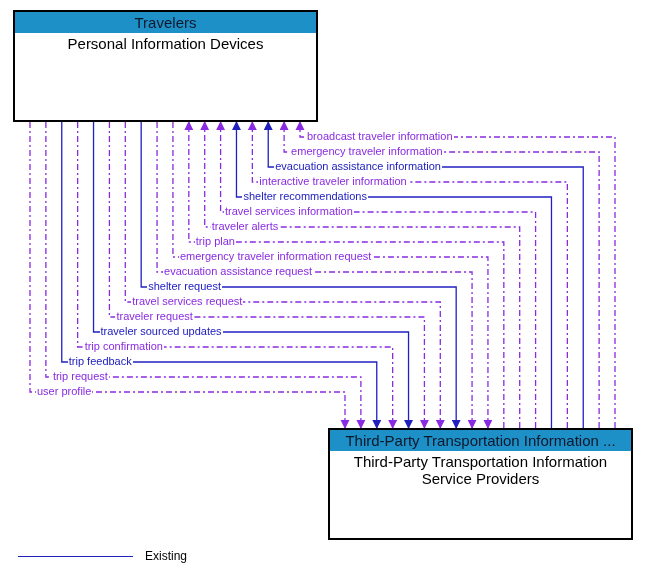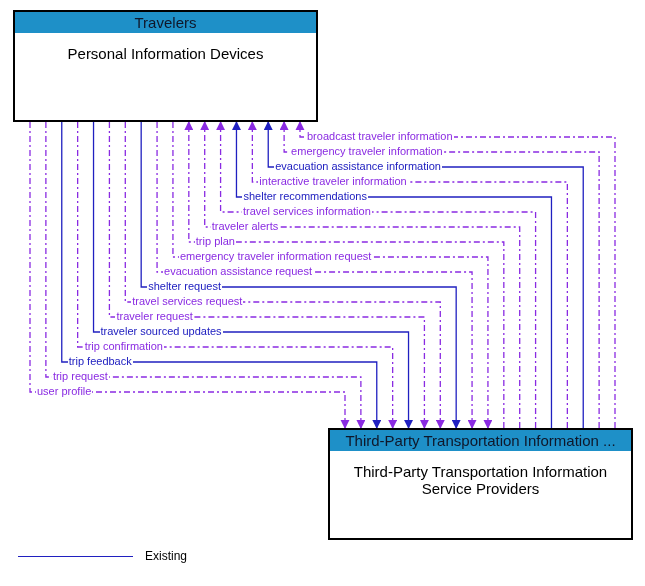--- a/index.html
+++ b/index.html
@@ -22,21 +22,21 @@
     color: #0f172a;
     font-size: 15px;
     text-align: center;
     padding: 2px 4px;
     white-space: nowrap;
     overflow: hidden;
   }
   .box-body {
     font-size: 15px;
     text-align: center;
-    padding: 12px 4px;
+    padding: 2px 4px;
   }
   .box-top { left: 13px; top: 10px; width: 305px; height: 112px; }
   .box-bottom { left: 328px; top: 428px; width: 305px; height: 112px; }
   .hdr-travelers { background: #1e90c8; }
   .hdr-thirdparty { background: #1e90c8; }
   svg.flows {
     position: absolute;
     left: 0; top: 0;
     width: 645px; height: 586px;
     pointer-events: none;
@@ -118,21 +118,21 @@
       <span class="flow-label lbl-blue" style="left: 67.7647px; top: 355px;">trip feedback</span>
       <span class="flow-label lbl-purple" style="left: 83.6471px; top: 340px;">trip confirmation</span>
       <span class="flow-label lbl-blue" style="left: 99.5294px; top: 325px;">traveler sourced updates</span>
       <span class="flow-label lbl-purple" style="left: 115.412px; top: 310px;">traveler request</span>
       <span class="flow-label lbl-purple" style="left: 131.294px; top: 295px;">travel services request</span>
       <span class="flow-label lbl-blue" style="left: 147.176px; top: 280px;">shelter request</span>
       <span class="flow-label lbl-purple" style="left: 163.059px; top: 265px;">evacuation assistance request</span>
       <span class="flow-label lbl-purple" style="left: 178.941px; top: 250px;">emergency traveler information request</span>
       <span class="flow-label lbl-purple" style="left: 194.824px; top: 235px; text-align: center;">trip plan</span>
       <span class="flow-label lbl-purple" style="left: 210.706px; top: 220px;">traveler alerts</span>
-      <span class="flow-label lbl-purple" style="left: 242px; top: 205px;">travel services information</span>
+      <span class="flow-label lbl-purple" style="left: 224px; top: 205px;">travel services information</span>
       <span class="flow-label lbl-blue" style="left: 242.471px; top: 190px;">shelter recommendations</span>
       <span class="flow-label lbl-purple" style="left: 258.353px; top: 175px;">interactive traveler information</span>
       <span class="flow-label lbl-blue" style="left: 274.235px; top: 160px;">evacuation assistance information</span>
       <span class="flow-label lbl-purple" style="left: 290.118px; top: 145px; text-align: right;">emergency traveler information</span>
       <span class="flow-label lbl-purple" style="left: 306px; top: 130px;">broadcast traveler information</span>
     </div>
 
 <div class="legend">
   <div class="legend-row">
     <div class="legend-line legend-solid"></div>

